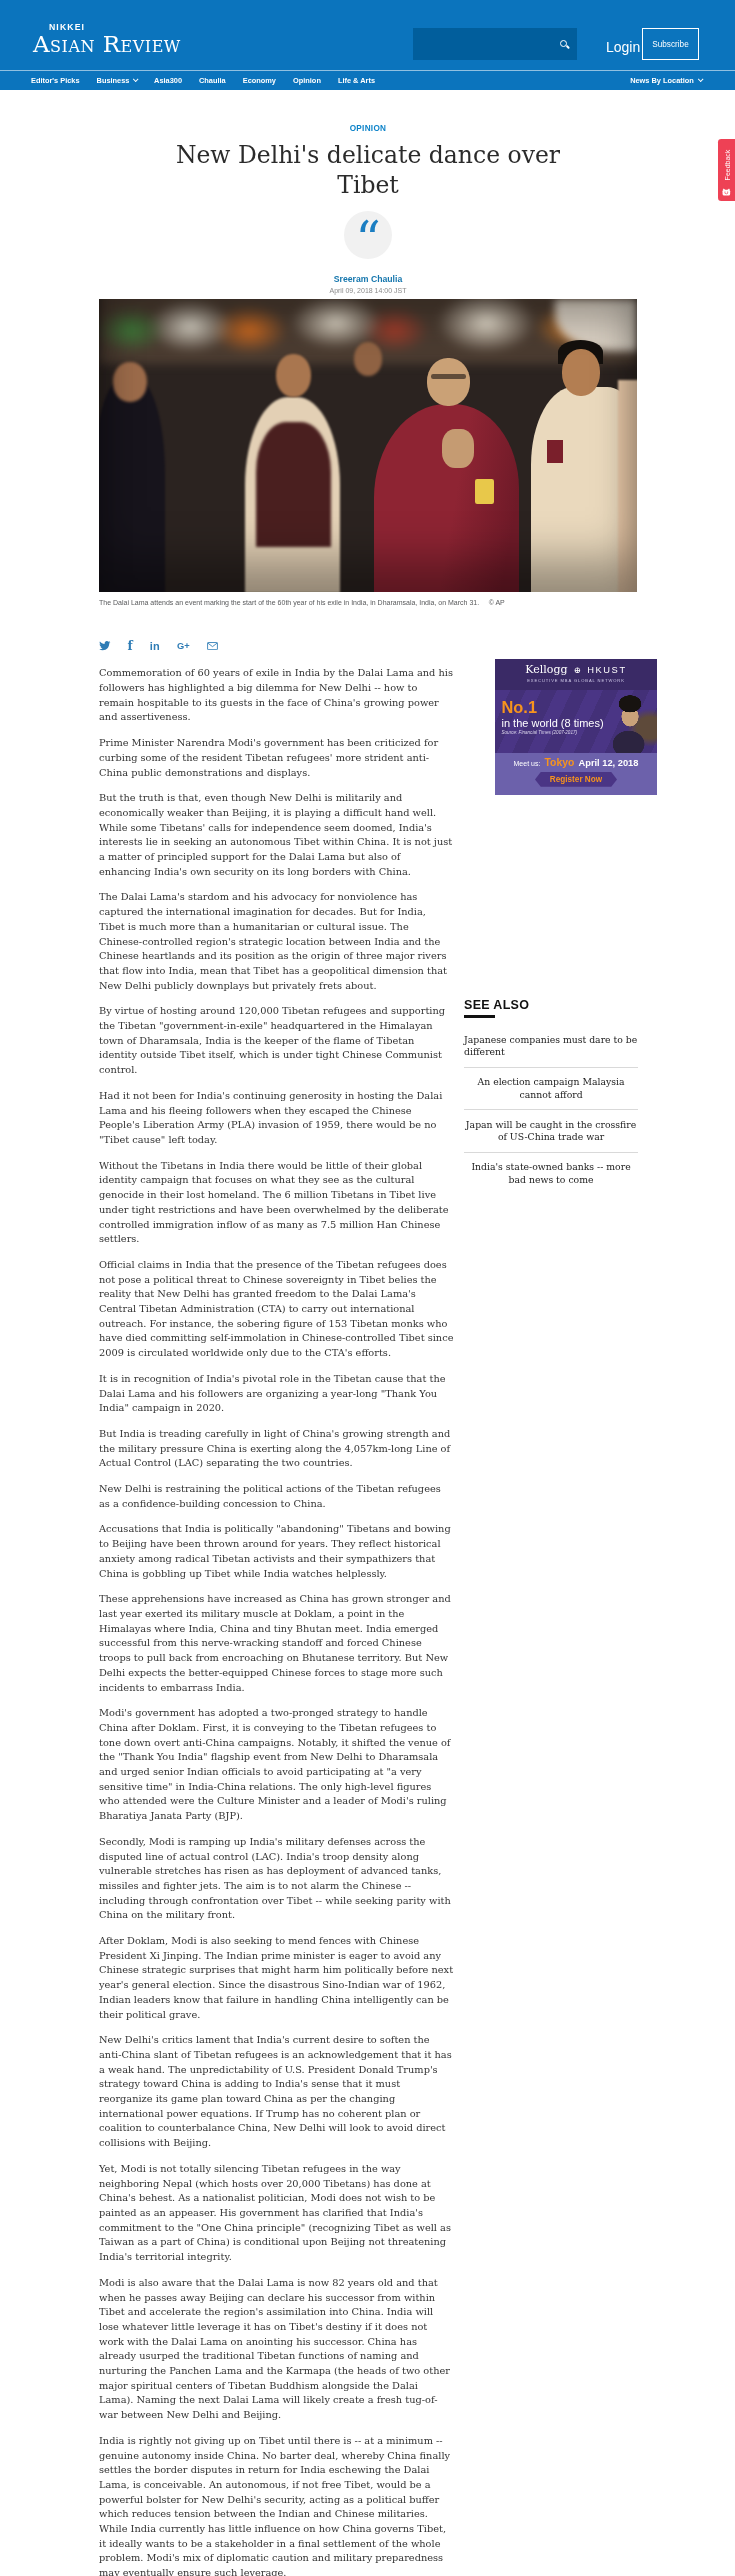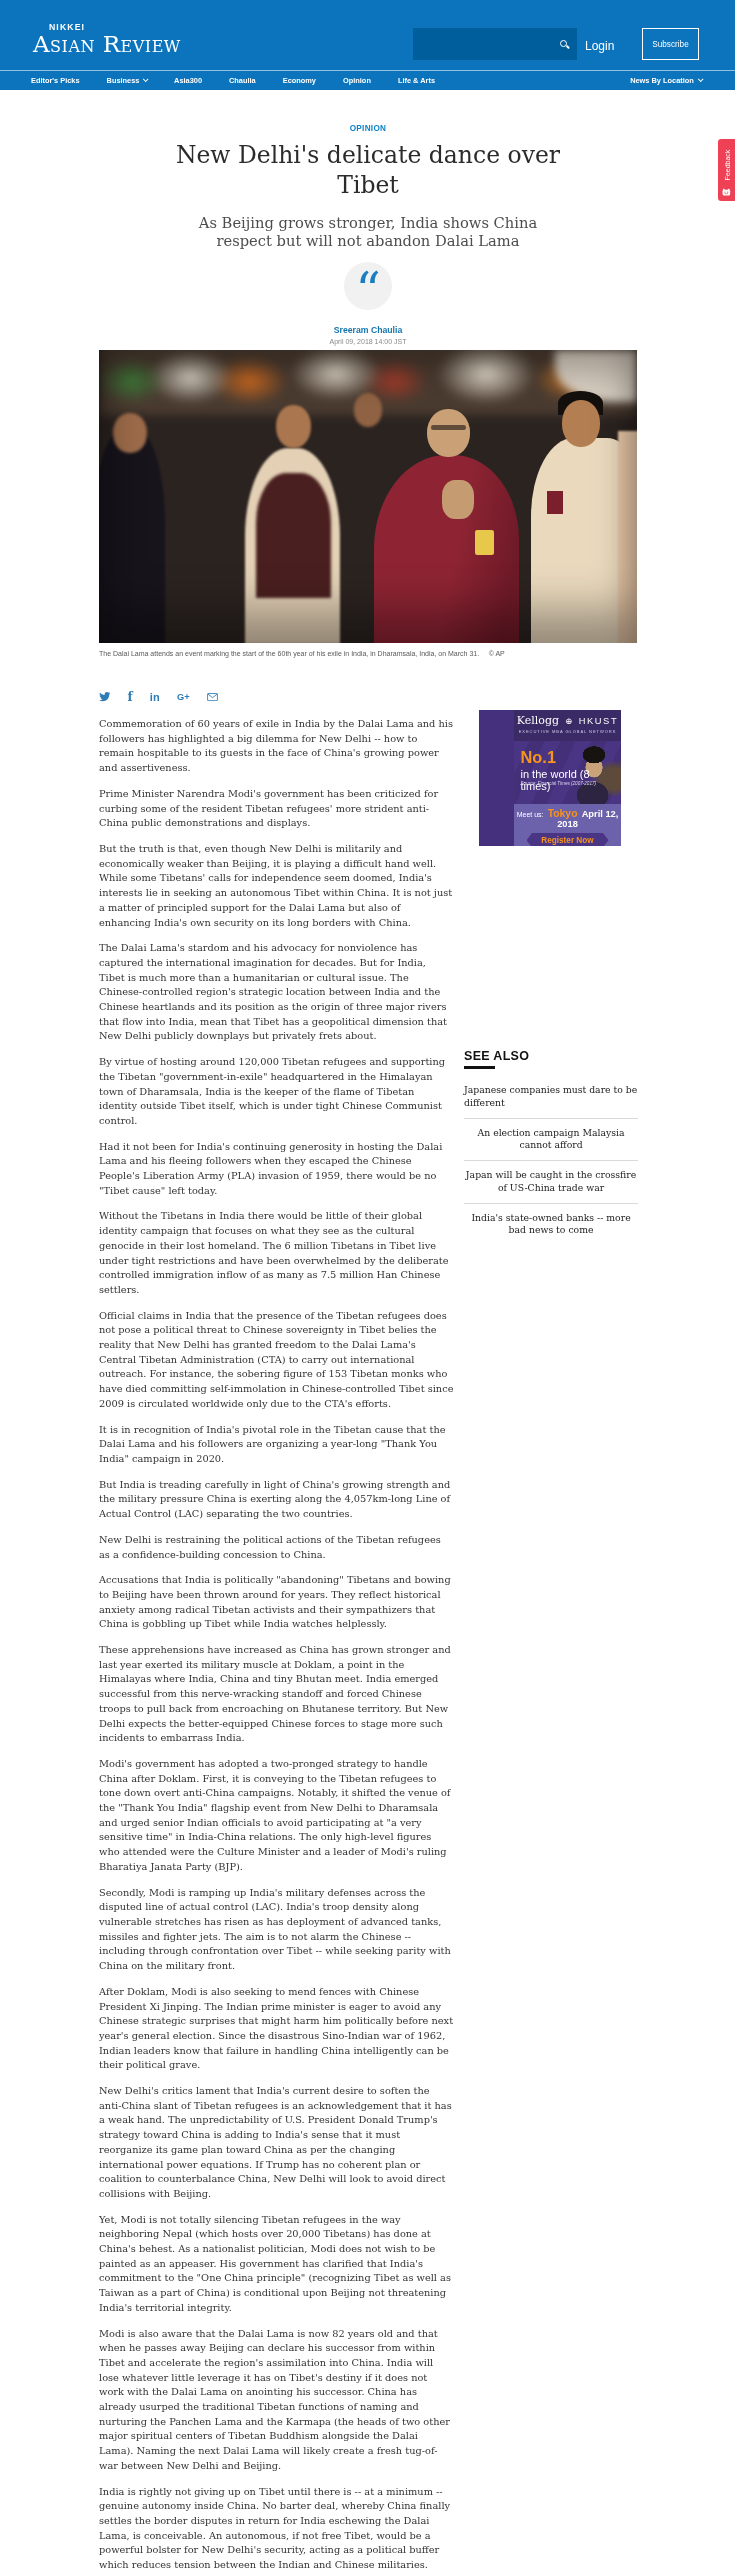--- a/index.html
+++ b/index.html
@@ -16,21 +16,21 @@
                font-size:23px; line-height:24px; letter-spacing:0.5px; }
   .searchbox { position:absolute; left:413px; top:28px; width:164px; height:32px; background:#015e9c;
                border:none; display:flex; align-items:center; }
   .searchbox input { flex:1; height:100%; background:transparent; border:none; outline:none;
                      color:#fff; font-size:8.2px; padding:0 6.5px; }
   .mag { position:relative; width:8.7px; height:8.7px; margin-right:8.7px; flex:none; }
   .mag::before { content:""; position:absolute; left:0; top:0; width:5.5px; height:5.5px;
                  border:1.6px solid #fff; border-radius:50%; }
   .mag::after { content:""; position:absolute; left:6px; top:6px; width:3.8px; height:1.6px;
                 background:#fff; transform:rotate(45deg); border-radius:1.1px; }
-  .login { position:absolute; left:585px; top:39px; color:#fff; font-size:12px; cursor:pointer; }
+  .login { position:absolute; left:606px; top:39px; color:#fff; font-size:14px; cursor:pointer; }
   .subscribe { position:absolute; left:642px; top:28px; width:57px; height:32px; border:0.5px solid #fff;
                color:#fff; font-size:8.2px; display:flex; align-items:center; justify-content:center;
                background:transparent; cursor:pointer; }
 
   .nav { position:relative; height:18.5px; display:flex; align-items:center; padding-left:31px; }
   .nav-item { color:#fff; font-size:7.4px; font-weight:bold; margin-right:17px; text-decoration:none;
               display:inline-flex; align-items:center; cursor:pointer; }
   .chev { width:3.8px; height:3.8px; border-right:1.1px solid #fff; border-bottom:1.1px solid #fff;
           transform:rotate(45deg) translateY(-1.1px); margin-left:3.8px; }
   .nav-right { position:absolute; right:34px; top:0; height:18.5px; display:flex; align-items:center;
@@ -119,22 +119,22 @@
   .sic-f { font-family:"DejaVu Serif","Liberation Serif",serif; font-size:12px; font-weight:bold; }
   .sic-in { font-size:11px; font-weight:bold; letter-spacing:0.3px; }
   .sic-gp { font-size:9.3px; font-weight:bold; }
 
   .body-text { margin-top:12px; }
   .body-text p { font-family:"DejaVu Serif","Liberation Serif",serif; font-size:9.8px; line-height:14.7px;
                  color:#333; margin-bottom:11px; }
 
   
   .sidebar { position:absolute; left:364px; top:21px; width:175px; }
-  .ad { margin-left:16px; width:142px; height:136px; background:#45307d; overflow:hidden;
-        position:relative; color:#fff; cursor:pointer;padding-left:35px; }
+  .ad { margin-left:32px; width:162px; height:136px; background:#45307d; overflow:hidden;
+        position:relative; color:#fff; cursor:pointer; }
   .ad-top { height:31px; background:#3a2a66; text-align:center; padding-top:4.4px; }
   .ad-brandrow { font-family:"DejaVu Serif","Liberation Serif",serif; font-size:11px; }
   .ad-globe { display:inline-block; margin:0 2.7px; font-size:8.7px; vertical-align:0.5px; }
   .ad-brand2 { font-family:"Liberation Sans",sans-serif; letter-spacing:1.6px; font-size:9.3px; }
   .ad-tagline { font-size:4.1px; letter-spacing:0.9px; color:#cfc8e8; margin-top:1.6px; }
   .ad-mid { position:relative; height:63px;
             background:repeating-linear-gradient(115deg, #4a3585 0 14px, #433078 14px 28px); }
   .ad-man { position:absolute; right:0; top:0; width:71px; height:63px;
     background:
       radial-gradient(18.5px 14px at 62% 22%, #171310 60%, rgba(23,19,16,0) 62%),
@@ -173,21 +173,21 @@
         <span class="logo-main">Asian Review</span>
       </a>
       <div class="searchbox">
         <input type="text" placeholder="" style="">
         <span class="mag"></span>
       </div>
       <a class="login">Login</a>
       <button class="subscribe">Subscribe</button>
     </div>
     <div class="nav">
-      <div style="display:flex;align-items:flex-end;gap:10px;">
+      <div style="display:flex;align-items:flex-end;">
 
           <a class="nav-item">
             <span>Editor's Picks</span>
 
           </a>
 
           <a class="nav-item">
             <span>Business</span>
             <span class="chev"></span>
           </a>
@@ -231,21 +231,20 @@
       <rect x="1" y="3" width="14" height="11" rx="3" fill="#fff"></rect>
       <circle cx="5.5" cy="7.5" r="1.1" fill="#ee4155"></circle>
       <circle cx="10.5" cy="7.5" r="1.1" fill="#ee4155"></circle>
       <path d="M5.5 10 Q8 12 10.5 10" stroke="#ee4155" stroke-width="1.2" fill="none" stroke-linecap="round"></path>
     </svg>
   </div>
 
   <div class="article-head">
     <div class="kicker">OPINION</div>
     <h1 class="title">New Delhi's delicate dance over Tibet</h1>
-    <h2 class="subtitle">As Beijing grows stronger, India shows China respect but will not abandon Dalai Lama</h2>
     <div class="qavatar">
       <span class="q">“</span>
     </div>
     <div class="author">Sreeram Chaulia</div>
     <div class="pubdate">April 09, 2018 14:00 JST</div>
   </div>
 
   <div class="content">
 
     <div class="photo">

